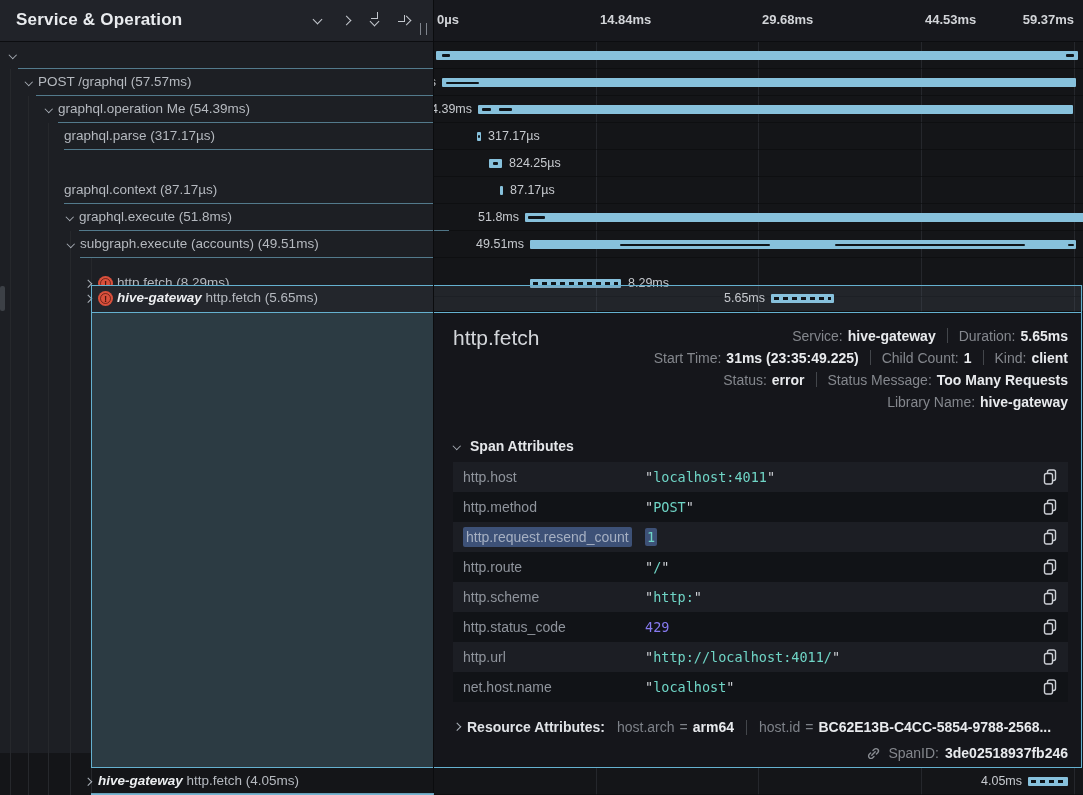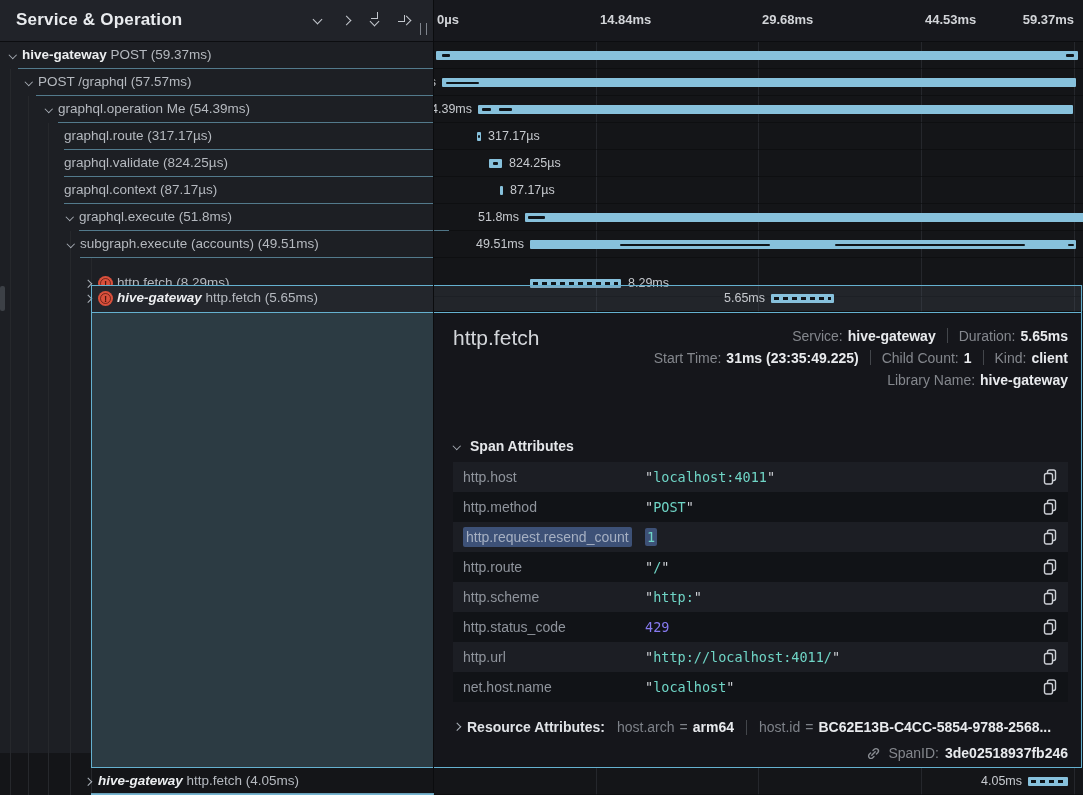--- a/index.html
+++ b/index.html
@@ -139,21 +139,20 @@
       </span>
   </div>
   <div class="abs" id="resize-handle"></div>
 
   <div id="rows">
       <div class="row" style="top: 42px;">
         <div class="name-cell">
           <span class="chev down tchev" style="left: 8px; top: 9px;">
             <i></i>
           </span>
-          <span class="row-text" style="left: 22px;"><b class="svc">hive-gateway</b> POST (59.37ms)</span>
           <div class="sep" style="left: 18px; width: 416px;"></div>
         </div>
         <div class="tl-cell">
           <div class="bar" style="left: 2px; width: 642px;">
             <div class="mark" style="left: 6px; width: 8px; top: 3px; height: 3px;"></div>
             <div class="mark" style="left: 630px; width: 8px; top: 3px; height: 3px;"></div>
           </div>
         </div>
       </div>
       <div class="row" style="top: 69px;">
@@ -182,35 +181,31 @@
         <div class="tl-cell">
           <div class="bar" style="left: 44px; width: 595px;">
             <div class="mark" style="left: 4px; width: 9px; top: 3px; height: 3px;"></div>
             <div class="mark" style="left: 21px; width: 13px; top: 3px; height: 3px;"></div>
           </div>
           <span class="bar-label" style="right: 611px;">54.39ms</span>
         </div>
       </div>
       <div class="row" style="top: 123px;">
         <div class="name-cell">
-          <span class="row-text" style="left: 64px;">graphql.route (317.17µs)</span>
+          <span class="row-text" style="left: 64px;">graphql.parse (317.17µs)</span>
           <div class="sep" style="left: 64px; width: 370px;"></div>
         </div>
         <div class="tl-cell">
           <div class="bar" style="left: 43px; width: 4px;">
             <div class="mark" style="left: 1px; width: 2px; top: 3px; height: 3px;"></div>
           </div>
           <span class="bar-label" style="left: 54px;">317.17µs</span>
         </div>
       </div>
       <div class="row" style="top: 150px;">
-        <div class="name-cell">
-          <span class="row-text" style="left: 64px;">graphql.validate (824.25µs)</span>
-          <div class="sep" style="left: 64px; width: 370px;"></div>
-        </div>
         <div class="tl-cell">
           <div class="bar" style="left: 55px; width: 13px;">
             <div class="mark" style="left: 4px; width: 5px; top: 3px; height: 3px;"></div>
           </div>
           <span class="bar-label" style="left: 75px;">824.25µs</span>
         </div>
       </div>
       <div class="row" style="top: 177px;">
         <div class="name-cell">
           <span class="row-text" style="left: 64px;">graphql.context (87.17µs)</span>
@@ -319,20 +314,27 @@
           <span class="meta-label">Start Time:</span>
           <span class="meta-value">31ms (23:35:49.225)</span>
           <span class="meta-div"></span>
           <span class="meta-label">Child Count:</span>
           <span class="meta-value">1</span>
           <span class="meta-div"></span>
           <span class="meta-label">Kind:</span>
           <span class="meta-value">client</span>
         </div>
         <div class="meta-line">
+          <span class="meta-label">Status:</span>
+          <span class="meta-value">error</span>
+          <span class="meta-div"></span>
+          <span class="meta-label">Status Message:</span>
+          <span class="meta-value">Too Many Requests</span>
+        </div>
+        <div class="meta-line">
           <span class="meta-label">Library Name:</span>
           <span class="meta-value">hive-gateway</span>
         </div>
       </div>
 
     <div id="attr-header">
       <span class="chev down tchev">
           <i></i>
         </span>
       <span class="txt">Span Attributes</span>

